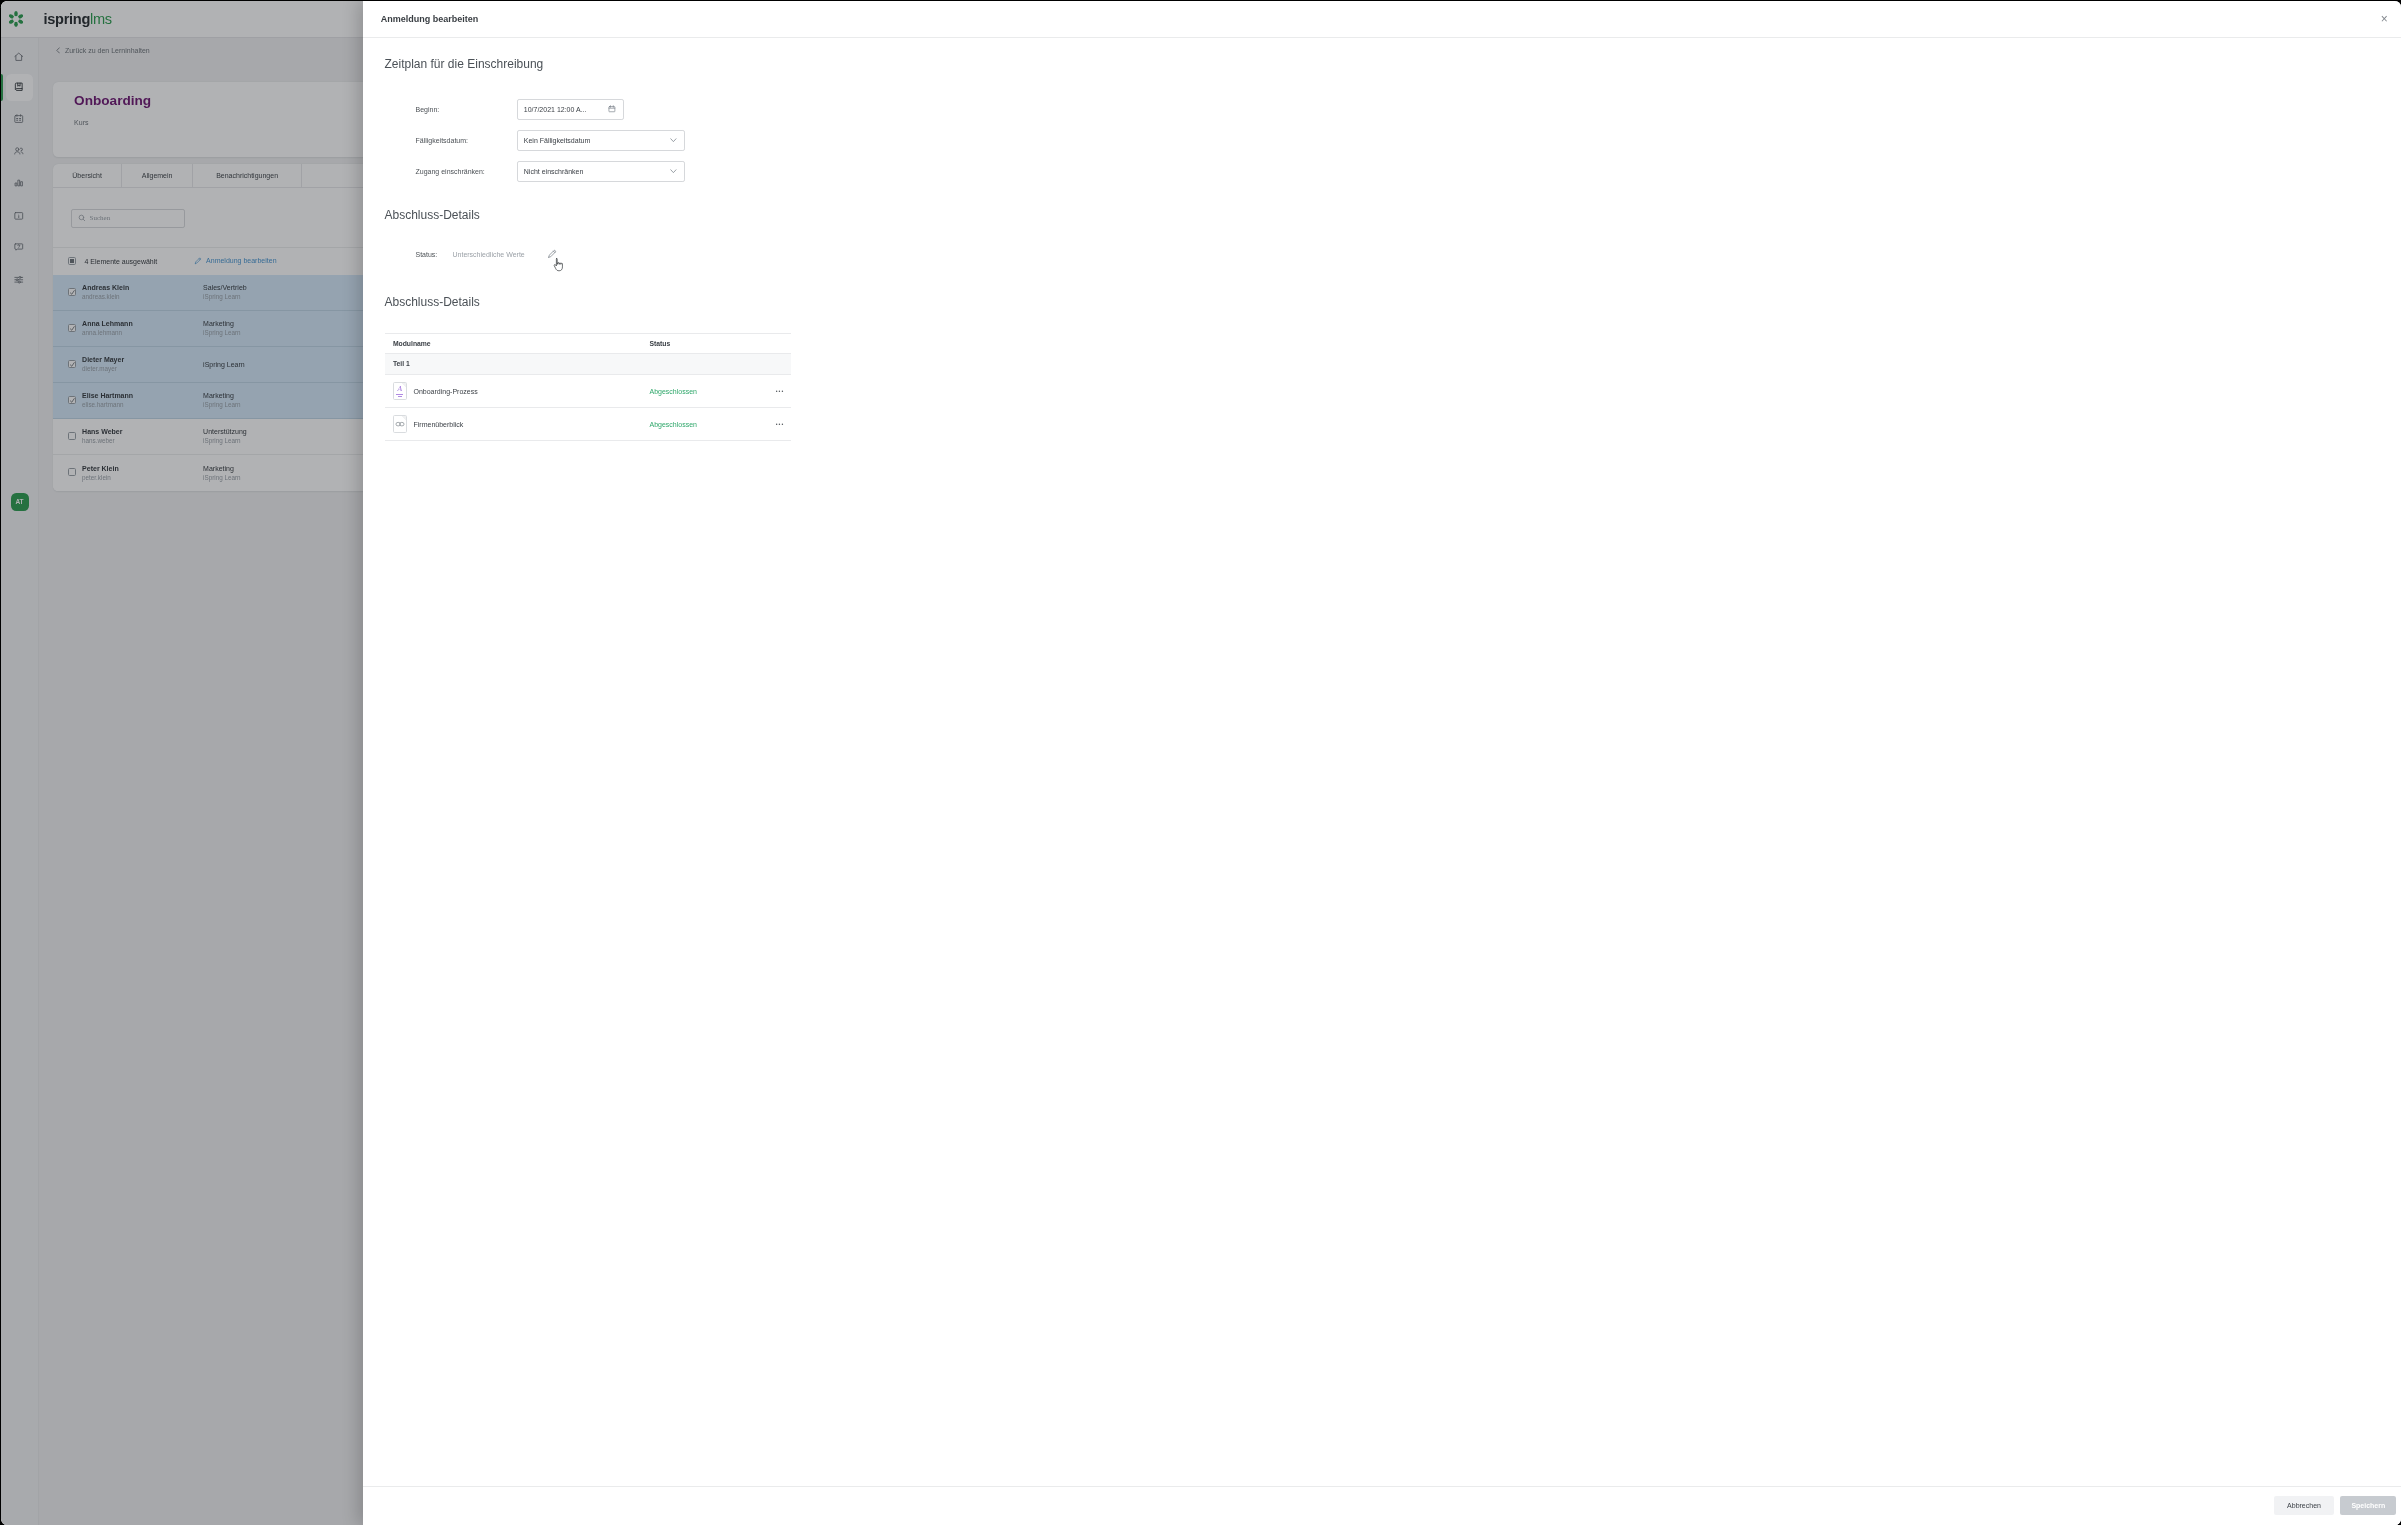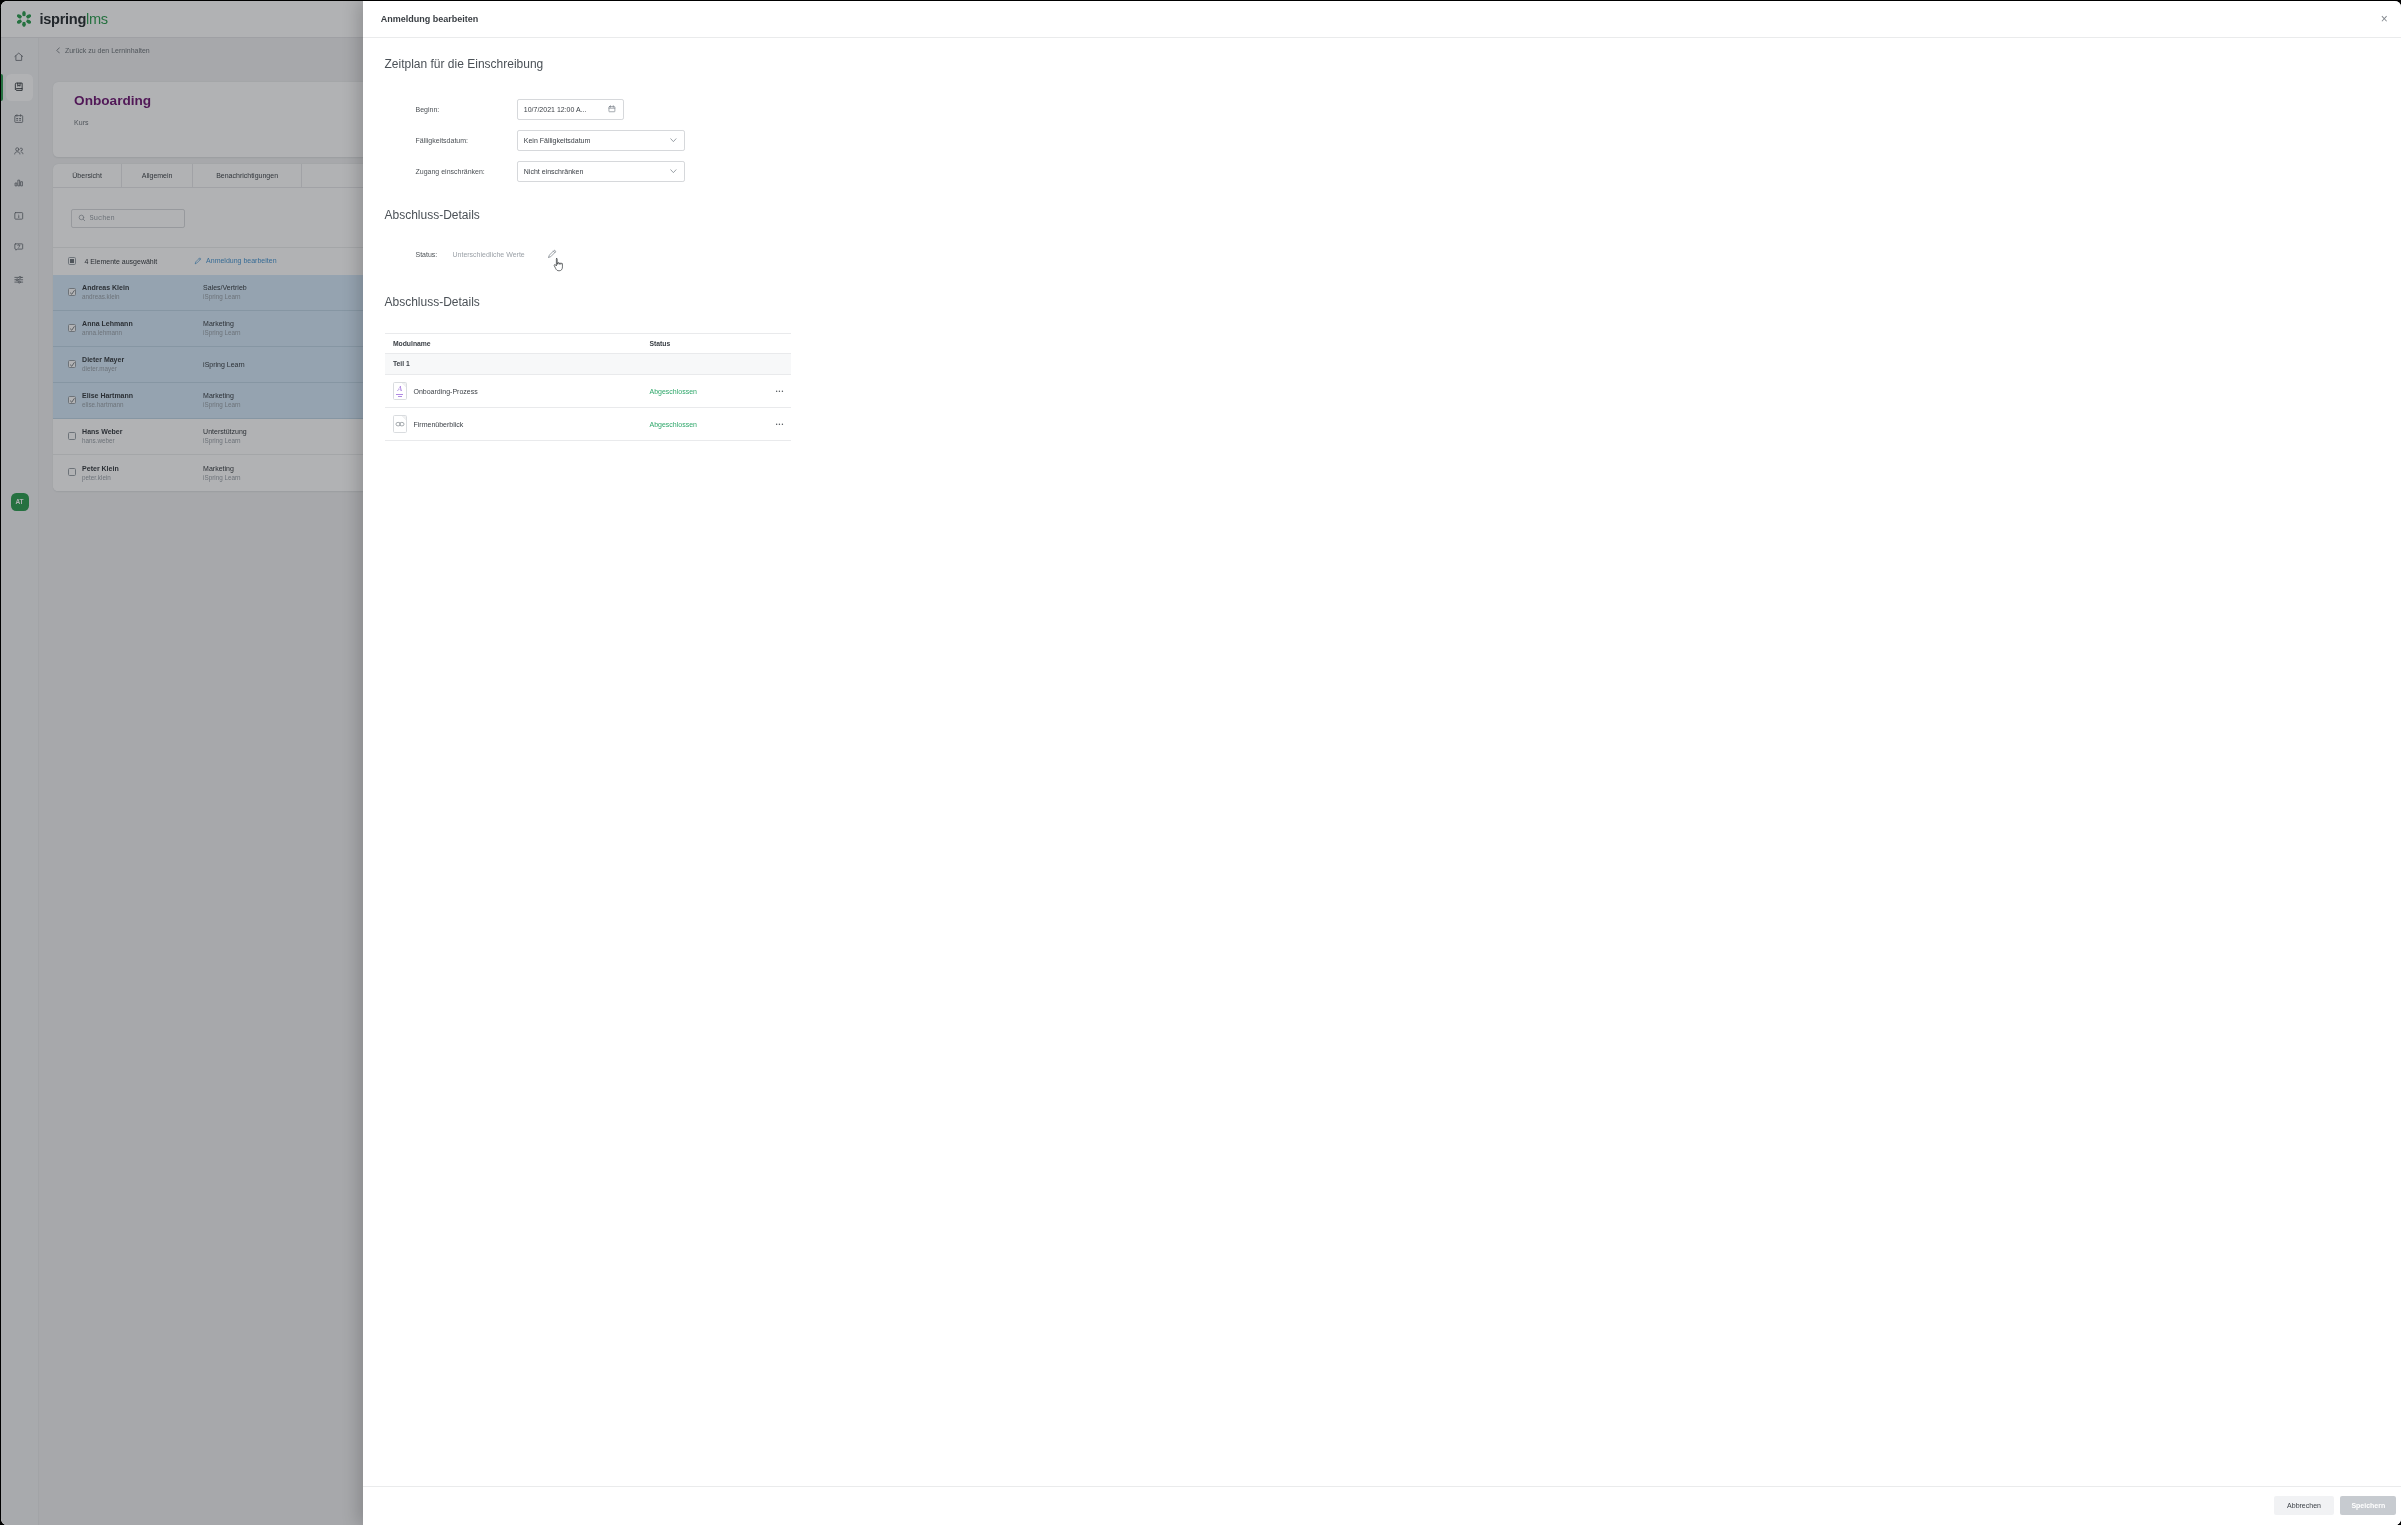--- a/index.html
+++ b/index.html
@@ -1,21 +1,21 @@
 <!DOCTYPE html>
 <html style="--accent: #2f9e52; --link: #4a97d2; --status_completed: #2ea76a; --selected_row: #d5e9f9;font-size:8.4px"><head>
 <meta charset="utf-8">
 <style>
   * { margin:0; padding:0; box-sizing:border-box; }
   html,body { width:819px; height:520px; background:#000; font-family:"Liberation Sans","DejaVu Sans",sans-serif; }
   #window { position:absolute; inset:0.5px; border-radius:6.3px; overflow:hidden; background:#f0f1f2; }
 
   
   .topbar { position:absolute; top:0; left:0; right:0; height:37px; background:#fff; border-bottom:0.5px solid #e4e5e7; }
-  .logo { position:absolute; left:14px; top:50%; transform:translateY(-50%); display:flex; align-items:center; gap:7px; }
+  .logo { position:absolute; left:6px; top:50%; transform:translateY(-50%); display:flex; align-items:center; gap:19px; }
   .logo-text { font-size:14.6px; font-weight:700; color:#2b3034; letter-spacing:-0.3px; }
   .logo-text .accent { font-weight:400; color:var(--accent,#2f9e52); letter-spacing:-0.3px; }
 
   
   .sidebar { position:absolute; top:37px; left:0; width:38px; bottom:0; background:#f2f3f5; border-right:0.5px solid #e9eaec; }
   .side-item { position:absolute; left:5.2px; width:27px; height:27px; display:flex; align-items:center; justify-content:center; border-radius:5.2px; cursor:pointer; color:#6a7076; }
   .side-item.active { background:#ffffff; color:#33383d; }
   .active-bar { position:absolute; left:0; top:36px; width:2.1px; height:27px; background:var(--accent,#2f9e52); border-radius:0 2.1px 2.1px 0; }
   .avatar { position:absolute; left:10px; top:455px; width:18px; height:18px; border-radius:5.2px; background:var(--accent,#2f9e52); color:#fff; font-size:6.5px; font-weight:700; display:flex; align-items:center; justify-content:center; cursor:pointer; }
 
@@ -26,21 +26,21 @@
   .course-card { left:14.6px; top:44px; width:755px; height:75px; }
   .course-title { position:absolute; left:21px; top:11.5px; font-size:13.6px; font-weight:600; color:#701a75; }
   .course-sub { position:absolute; left:21px; top:37px; font-size:7px; color:#70767c; }
 
   .table-card { left:14.6px; top:126px; width:755px; height:327px; overflow:hidden; }
   .tabs { display:flex; height:24px; border-bottom:0.5px solid #e7e8ea; }
   .tab { display:flex; align-items:center; justify-content:center; border-right:0.5px solid #e7e8ea; font-size:7px; color:#43484d; cursor:pointer; }
   .tab:nth-child(1){ width:69px; } .tab:nth-child(2){ width:71px; } .tab:nth-child(3){ width:109px; } .tab:nth-child(4){ width:181px; border-right:none; }
 
   .search-box { position:absolute; left:18.3px; top:45px; width:114px; height:19px; border:0.5px solid #d8dadd; border-radius:2.1px; background:#fff; display:flex; align-items:center; padding:0 5.2px; gap:4.2px; }
-  .search-box input { border:none; outline:none; flex:1; font-size:7px; color:#3c4147; font-family:Liberation Mono, monospace; background:transparent; }
+  .search-box input { border:none; outline:none; flex:1; font-size:7px; color:#3c4147; font-family:Liberation Serif, serif; background:transparent; }
   .search-box input::placeholder { color:#9aa1a8; }
 
   .selection-bar { position:absolute; top:83px; left:0; right:0; height:28px; border-top:0.5px solid #eceded; display:flex; align-items:center; }
   .cb { width:8.4px; height:8.4px; border:0.8px solid #9aa1a8; border-radius:1.6px; background:#fff; display:flex; align-items:center; justify-content:center; cursor:pointer; flex:none; }
   .cb .inner { width:4.2px; height:4.2px; background:#6f757b; }
   .sel-cb { margin-left:14.6px; }
   .sel-label { margin-left:8.4px; font-size:7px; color:#383d42; }
   .edit-link { position:absolute; left:141px; display:flex; align-items:center; gap:4.2px; color:var(--link,#4a97d2); font-size:7px; cursor:pointer; }
 
   .rows { position:absolute; top:111px; left:0; right:0; }

